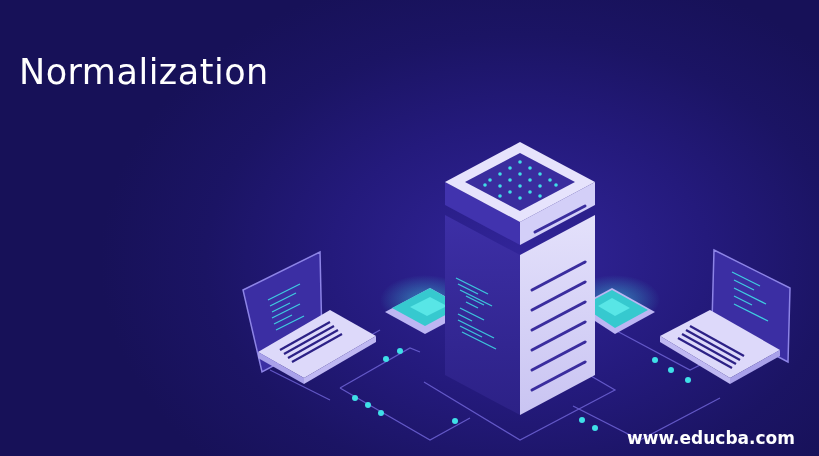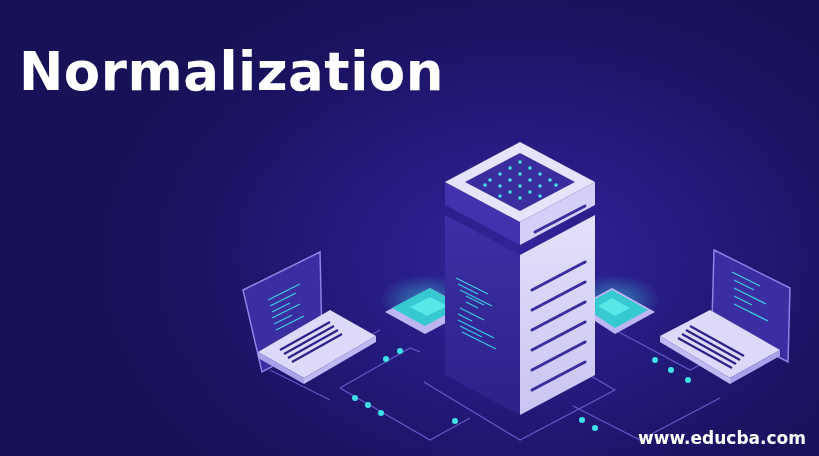--- a/index.html
+++ b/index.html
@@ -4,26 +4,26 @@
   <style>
     html, body { margin: 0; padding: 0; }
     body { width: 819px; height: 456px; overflow: hidden; }
     .banner {
       position: relative; width: 819px; height: 456px; overflow: hidden;
       background: radial-gradient(ellipse 420px 300px at 520px 260px, #32259a 0%, #241a7c 45%, #1b1464 75%, #171158 100%);
       font-family: "DejaVu Sans", sans-serif;
     }
     .title {
       position: absolute; left: 19px; top: 40px; margin: 0;
-      color: #ffffff; font-weight: bold; font-size: 53px; line-height: 64px;
+      color: #ffffff; font-weight: normal; font-size: 35px; line-height: 64px;
       letter-spacing: 0.5px;
     }
     .title span { display: block; }
     .watermark {
-      position: absolute; right: 13px; bottom: 8px;
+      position: absolute; right: 24px; bottom: 8px;
       color: #ffffff; font-weight: bold; font-size: 17px;
       font-family: "DejaVu Sans", sans-serif;
     }
     svg.art { position: absolute; left: 0; top: 0; }
   </style>
 </head>
 <body>
 
 <div class="banner">
 

